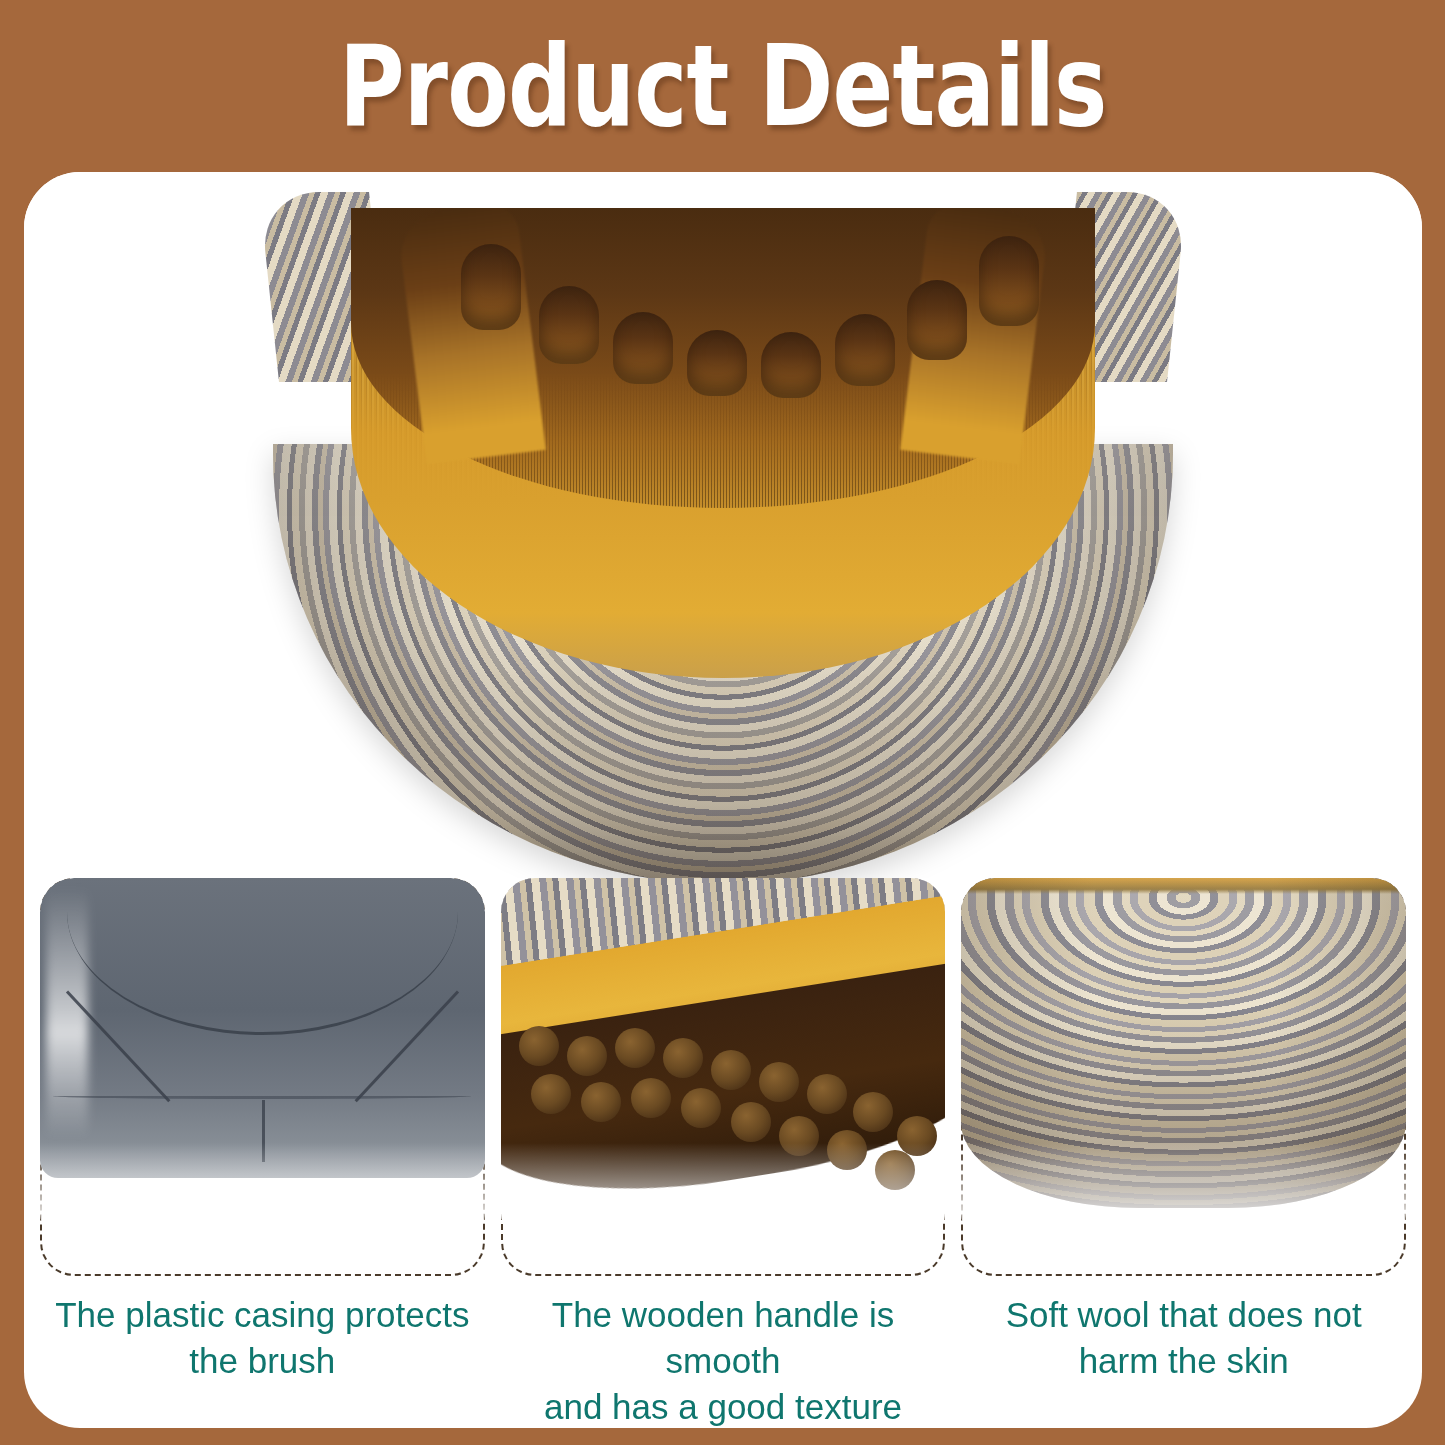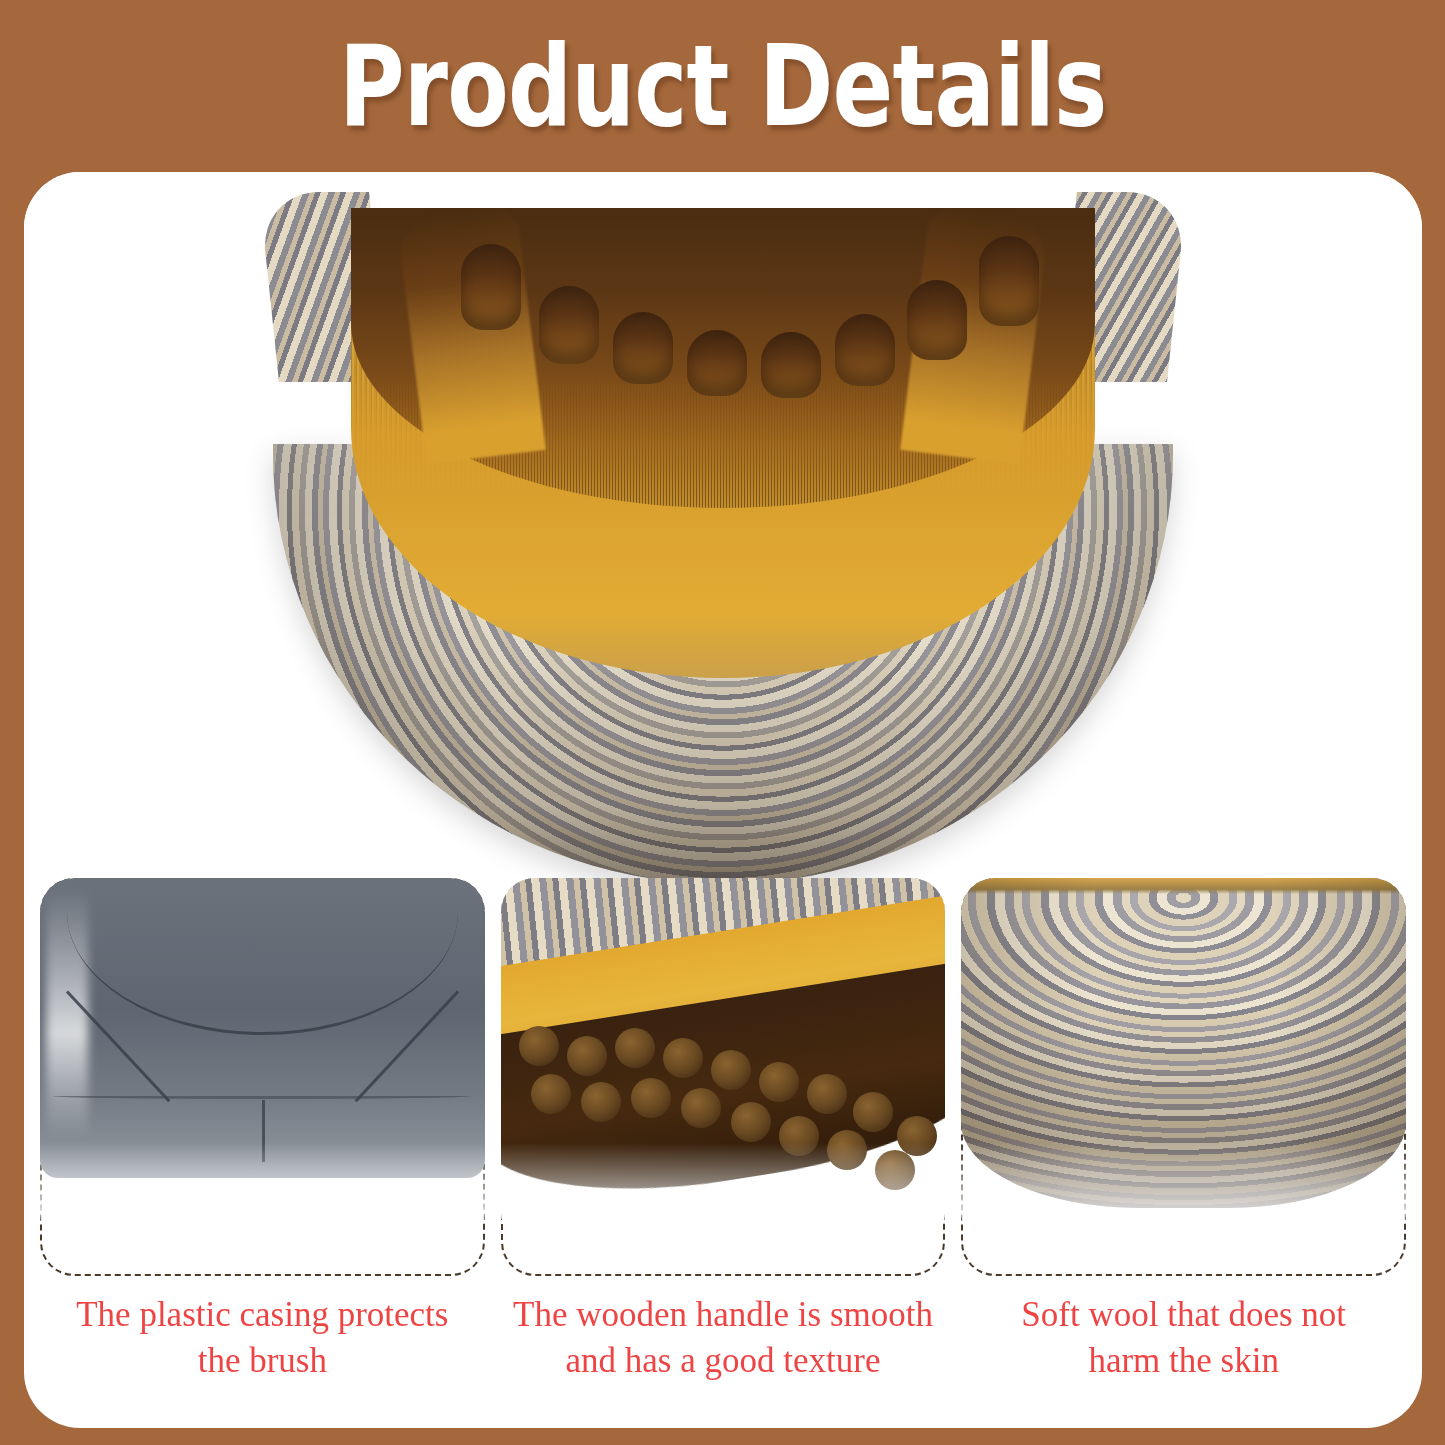--- a/index.html
+++ b/index.html
@@ -246,23 +246,23 @@
       linear-gradient(to right, rgba(70,56,38,0.22) 0%, rgba(255,255,255,0.08) 30%, rgba(255,255,255,0.08) 70%, rgba(70,56,38,0.22) 100%);
   }
 
   
   .captions{
     position:absolute;left:0;top:1106px;width:1398px;height:150px;
     display:flex;gap:16px;padding:0 16px;box-sizing:border-box;
   }
   .caption{
     flex:1;text-align:center;
-    font-family:Liberation Serif, serif;
+    font-family:Liberation Sans, sans-serif;
     font-size:35px;line-height:1.32;
-    color:#ef4444;
+    color:#0f766e;
     padding-top:14px;
     white-space:pre-line;
   }
 </style>
 </head>
 <body>
 
 <div class="page">
 
   <div class="title-bar">

